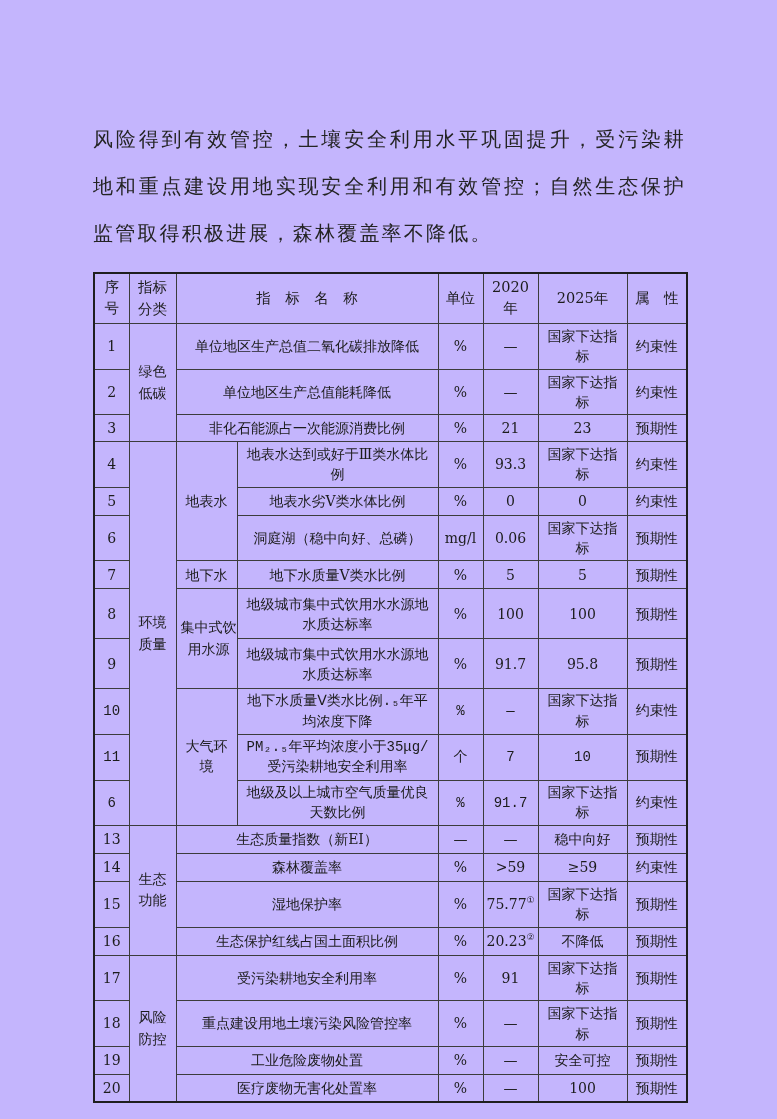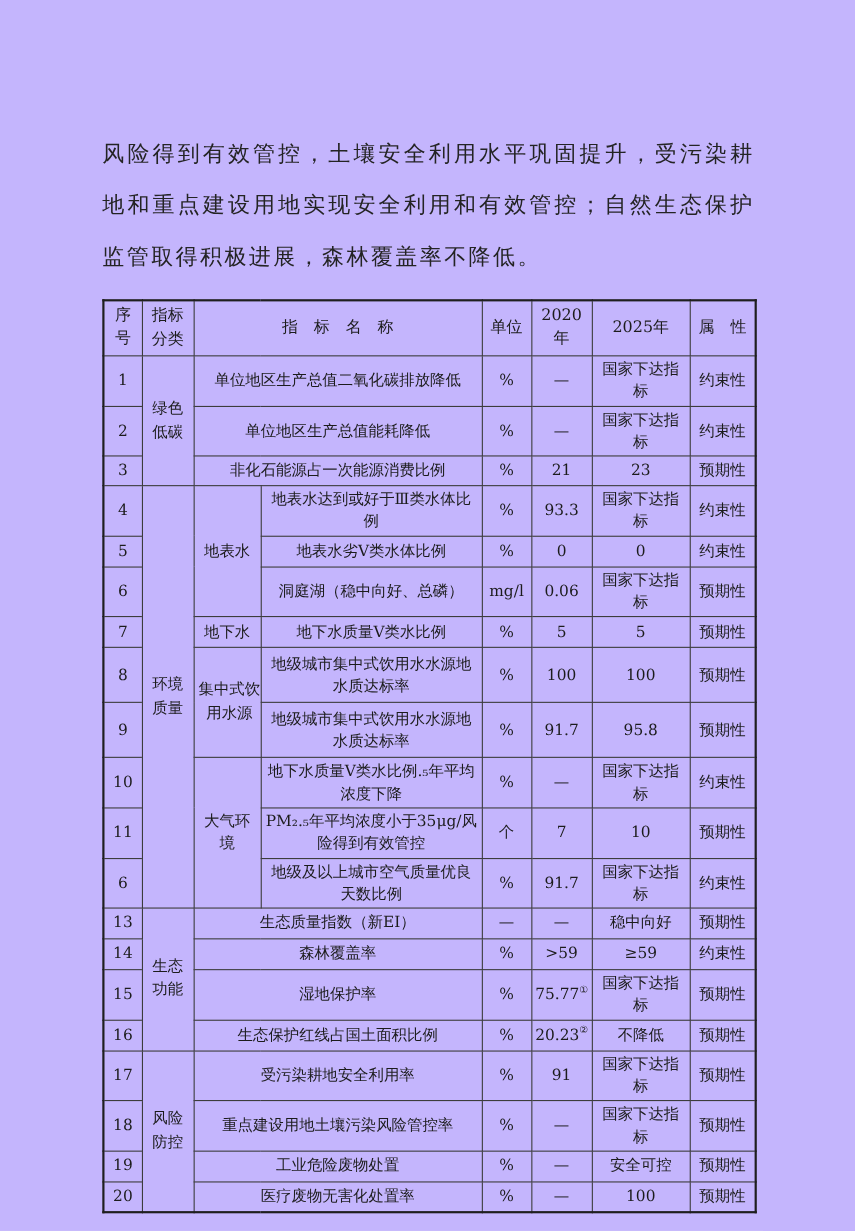--- a/index.html
+++ b/index.html
@@ -49,21 +49,21 @@
     font-weight:normal;
     line-height:1.45;
     overflow:hidden;
   }
   table.indic{border:2px solid #1f1f1f;}
   table.indic thead tr{height:44px;}
   table.indic th{font-size:14.5px;}
   tr.h28{height:27px;}
   tr.h29{height:28px;}
   tr.h50{height:50px;}
-  tr.h45{height:45px;}
+  tr.h45{height:45px;font-family:Liberation Mono, monospace;}
   td.c-name{text-align:left;padding-left:7px;padding-right:4px;}
   .w2{display:inline-block;width:33px;line-height:1.55;}
   td.c-sub{padding:1px;}
   .w7{display:inline-block;width:58px;line-height:1.55;text-align:center;}
   sup{font-size:9px;line-height:0;}
 </style>
 </head>
 <body>
 
 <div class="page">
@@ -175,21 +175,21 @@
         <td>10</td>
         <td class="c-sub" rowspan="3">大气环境</td>
         <td class="c-name">地下水质量Ⅴ类水比例.₅年平均浓度下降</td>
         <td>%</td>
         <td>—</td>
         <td>国家下达指标</td>
         <td>约束性</td>
       </tr>
       <tr class="h45">
         <td>11</td>
-        <td class="c-name">PM₂.₅年平均浓度小于35μg/风险得到有效管控</td>
+        <td class="c-name">PM₂.₅年平均浓度小于35μg/受污染耕地安全利用率</td>
         <td>个</td>
         <td>7</td>
         <td>10</td>
         <td>预期性</td>
       </tr>
       <tr class="h45">
         <td>6</td>
         <td class="c-name">地级及以上城市空气质量优良天数比例</td>
         <td>%</td>
         <td>91.7</td>

